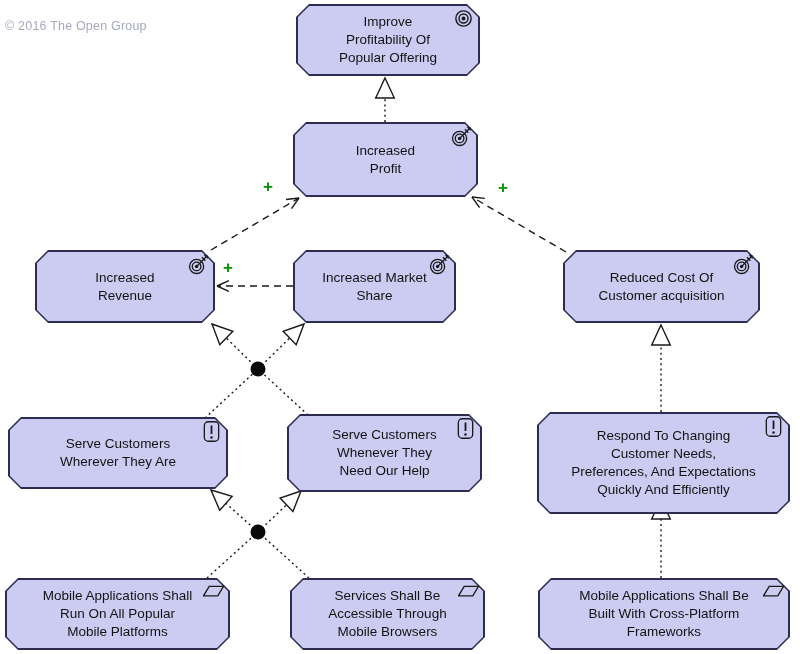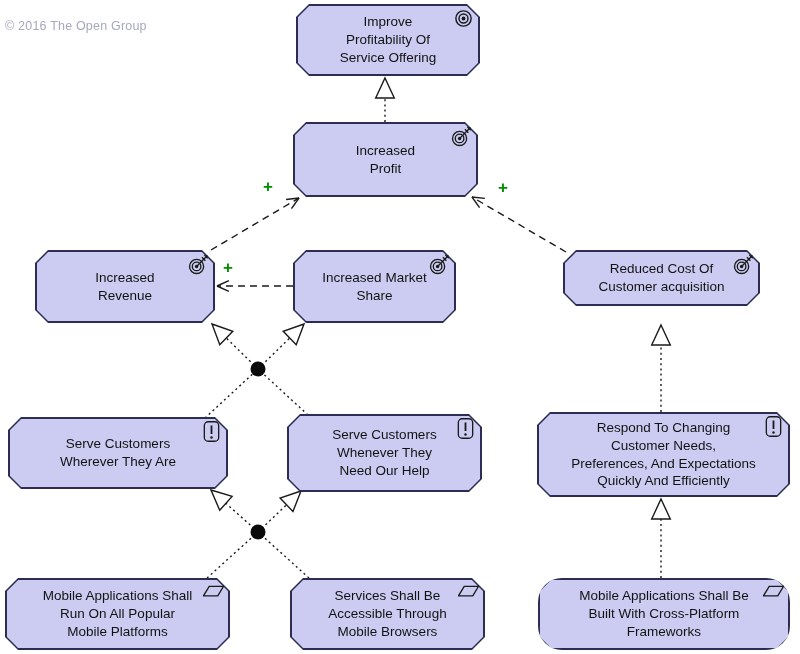--- a/index.html
+++ b/index.html
@@ -96,21 +96,21 @@
         <polygon points="661,499 670.3,519 651.7,519" fill="#ffffff" stroke="#1a1a1a" stroke-width="1.4"></polygon>
       </g>
       <circle cx="258" cy="369" r="7.5" fill="#0a0a0a"></circle>
       <circle cx="258" cy="532" r="7.5" fill="#0a0a0a"></circle>
     </svg>
   <div id="nodes">
       <div class="node" style="left: 296px; top: 4px; width: 184px; height: 72px;">
         <div class="node-fill"></div>
         <span class="node-label">Improve
 Profitability Of
-Service Offering</span>
+Popular Offering</span>
         <svg viewBox="0 0 22 22" class="icon">
           <circle cx="11" cy="11" r="8" fill="none" stroke="#1a1a1a" stroke-width="1.5"></circle>
           <circle cx="11" cy="11" r="4.7" fill="none" stroke="#1a1a1a" stroke-width="1.5"></circle>
           <circle cx="11" cy="11" r="2" fill="#1a1a1a"></circle>
         </svg>
       </div>
       <div class="node" style="left: 293px; top: 122px; width: 185px; height: 75px;">
         <div class="node-fill"></div>
         <span class="node-label">Increased
 Profit</span>
@@ -142,21 +142,21 @@
 Share</span>
         <svg viewBox="0 0 22 22" class="icon">
           <circle cx="9" cy="13" r="7.4" fill="none" stroke="#1a1a1a" stroke-width="1.4"></circle>
           <circle cx="9" cy="13" r="4.5" fill="none" stroke="#1a1a1a" stroke-width="1.4"></circle>
           <circle cx="9" cy="13" r="1.8" fill="#1a1a1a"></circle>
           <line x1="9" y1="13" x2="20.6" y2="1.4" stroke="#1a1a1a" stroke-width="1.4"></line>
           <line x1="14.6" y1="3.4" x2="18.2" y2="7" stroke="#1a1a1a" stroke-width="1.4"></line>
           <line x1="17.1" y1="0.9" x2="20.7" y2="4.5" stroke="#1a1a1a" stroke-width="1.4"></line>
         </svg>
       </div>
-      <div class="node" style="left: 563px; top: 250px; width: 197px; height: 56px;">
+      <div class="node" style="left: 563px; top: 250px; width: 197px; height: 73px;">
         <div class="node-fill"></div>
         <span class="node-label">Reduced Cost Of
 Customer acquisition</span>
         <svg viewBox="0 0 22 22" class="icon">
           <circle cx="9" cy="13" r="7.4" fill="none" stroke="#1a1a1a" stroke-width="1.4"></circle>
           <circle cx="9" cy="13" r="4.5" fill="none" stroke="#1a1a1a" stroke-width="1.4"></circle>
           <circle cx="9" cy="13" r="1.8" fill="#1a1a1a"></circle>
           <line x1="9" y1="13" x2="20.6" y2="1.4" stroke="#1a1a1a" stroke-width="1.4"></line>
           <line x1="14.6" y1="3.4" x2="18.2" y2="7" stroke="#1a1a1a" stroke-width="1.4"></line>
           <line x1="17.1" y1="0.9" x2="20.7" y2="4.5" stroke="#1a1a1a" stroke-width="1.4"></line>
@@ -176,21 +176,21 @@
         <div class="node-fill"></div>
         <span class="node-label">Serve Customers
 Whenever They
 Need Our Help</span>
         <svg viewBox="0 0 22 22" class="icon">
           <rect x="3.5" y="0.8" width="15" height="20.4" rx="4" fill="none" stroke="#1a1a1a" stroke-width="1.4"></rect>
           <line x1="11" y1="4.8" x2="11" y2="13.6" stroke="#1a1a1a" stroke-width="1.9"></line>
           <circle cx="11" cy="17.2" r="1.3" fill="#1a1a1a"></circle>
         </svg>
       </div>
-      <div class="node" style="left: 537px; top: 412px; width: 253px; height: 85px;">
+      <div class="node" style="left: 537px; top: 412px; width: 253px; height: 102px;">
         <div class="node-fill"></div>
         <span class="node-label">Respond To Changing
 Customer Needs,
 Preferences, And Expectations
 Quickly And Efficiently</span>
         <svg viewBox="0 0 22 22" class="icon">
           <rect x="3.5" y="0.8" width="15" height="20.4" rx="4" fill="none" stroke="#1a1a1a" stroke-width="1.4"></rect>
           <line x1="11" y1="4.8" x2="11" y2="13.6" stroke="#1a1a1a" stroke-width="1.9"></line>
           <circle cx="11" cy="17.2" r="1.3" fill="#1a1a1a"></circle>
         </svg>
@@ -206,21 +206,21 @@
       </div>
       <div class="node" style="left: 290px; top: 578px; width: 195px; height: 72px;">
         <div class="node-fill"></div>
         <span class="node-label">Services Shall Be
 Accessible Through
 Mobile Browsers</span>
         <svg viewBox="0 0 22 22" class="icon">
           <polygon points="6.5,4.5 21.5,4.5 15.5,14.5 0.5,14.5" fill="none" stroke="#1a1a1a" stroke-width="1.4"></polygon>
         </svg>
       </div>
-      <div class="node" style="left: 538px; top: 578px; width: 252px; height: 72px; border-radius: 24px;">
+      <div class="node" style="left: 538px; top: 578px; width: 252px; height: 72px;">
         <div class="node-fill"></div>
         <span class="node-label">Mobile Applications Shall Be
 Built With Cross-Platform
 Frameworks</span>
         <svg viewBox="0 0 22 22" class="icon">
           <polygon points="6.5,4.5 21.5,4.5 15.5,14.5 0.5,14.5" fill="none" stroke="#1a1a1a" stroke-width="1.4"></polygon>
         </svg>
       </div>
       <span class="edge-label" style="left: 268px; top: 187px;">+</span>
       <span class="edge-label" style="left: 503px; top: 188px;">+</span>

